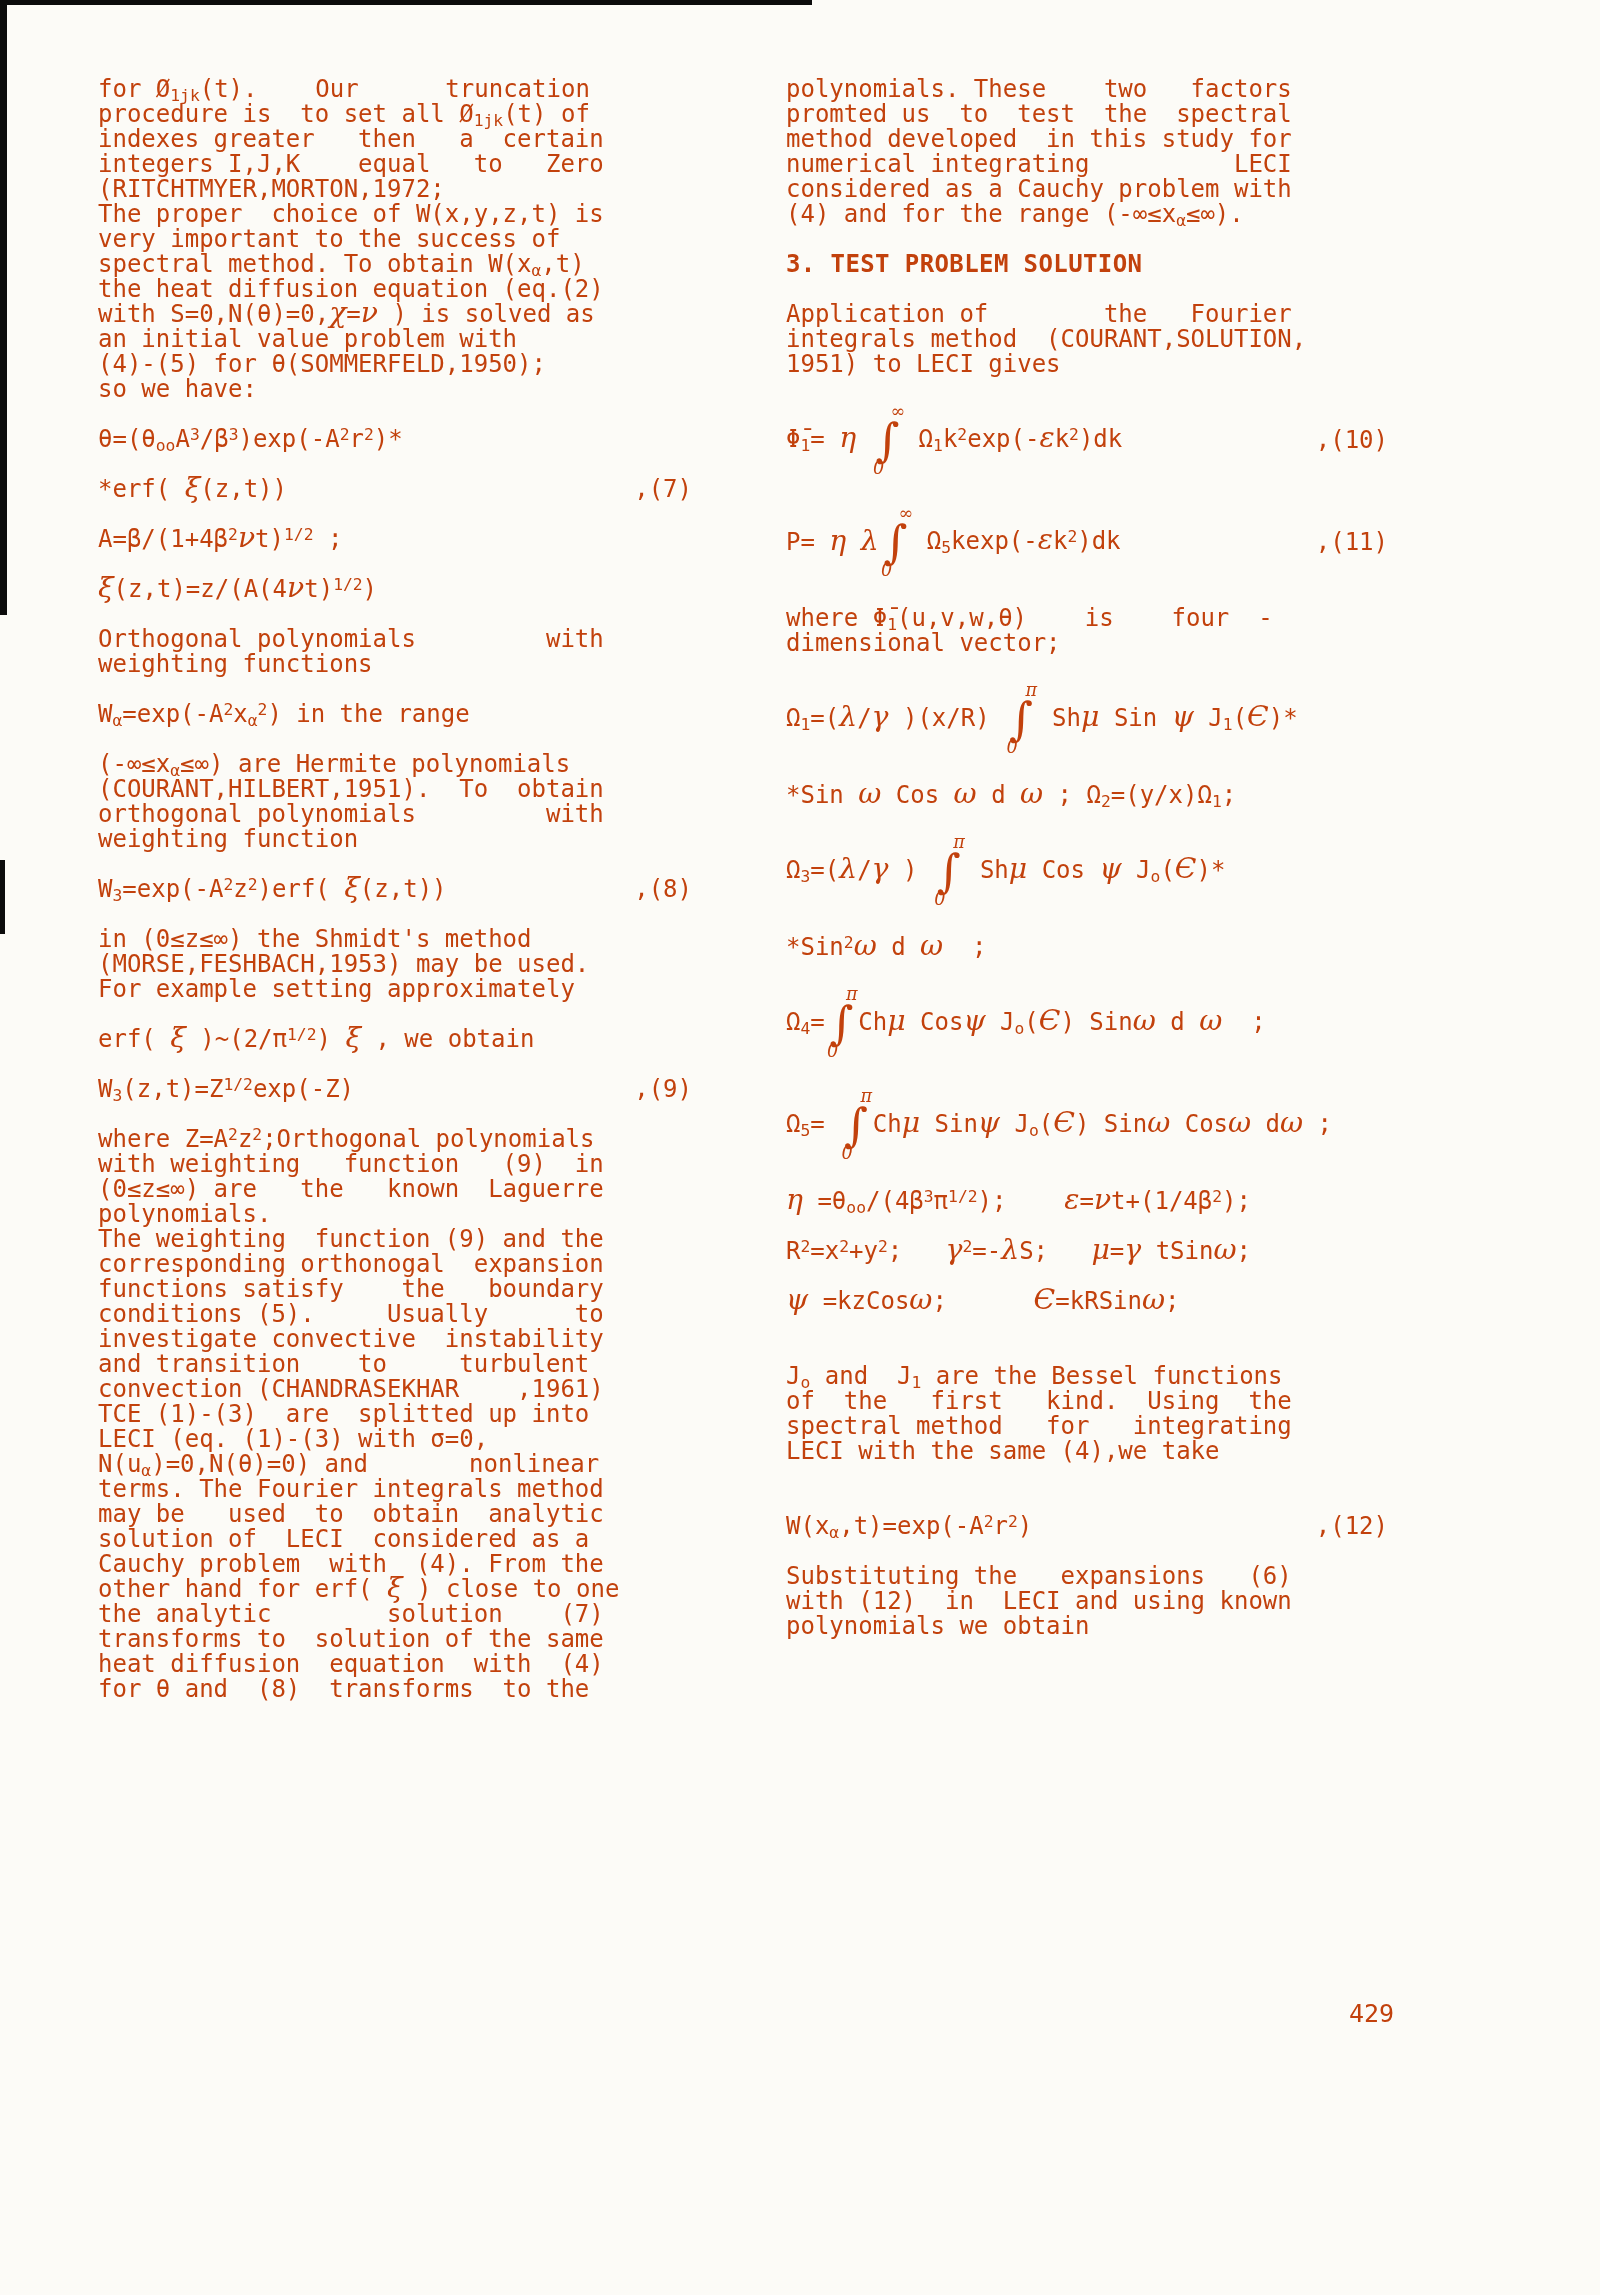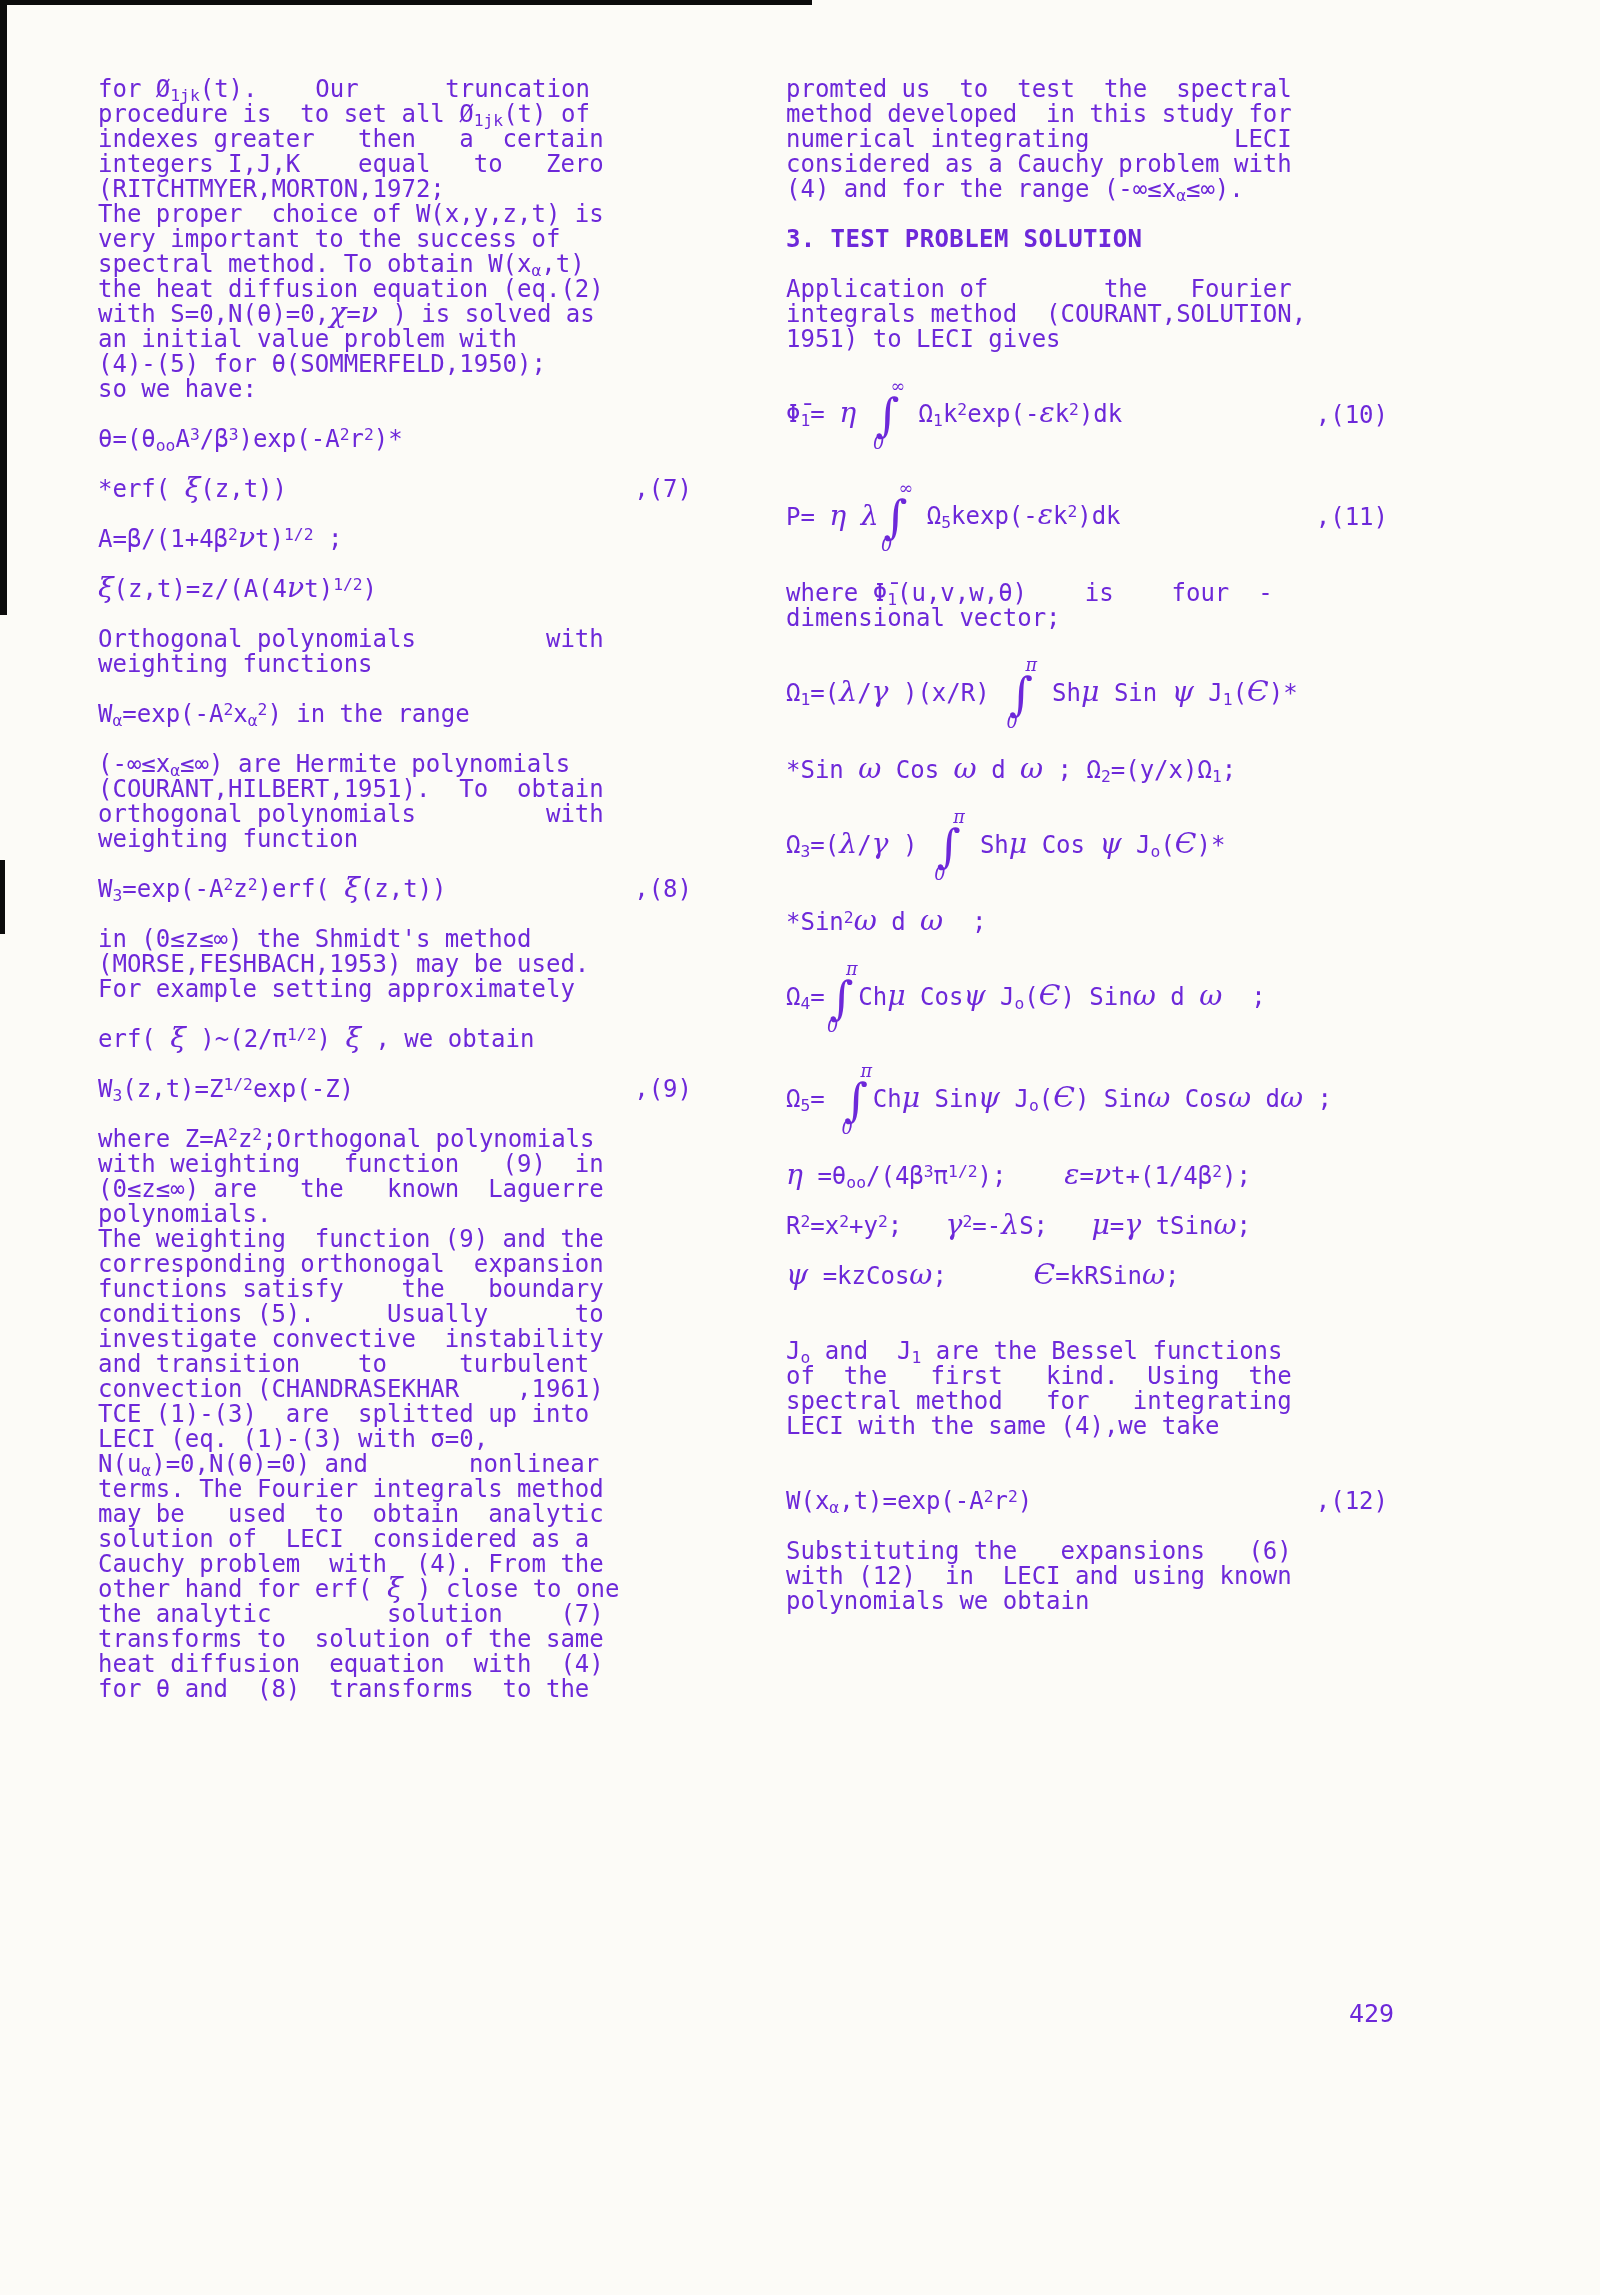--- a/index.html
+++ b/index.html
@@ -2,21 +2,21 @@
 <html style="font-size:12.8px"><head>
 <meta charset="utf-8">
 <style>
   * { margin:0; padding:0; box-sizing:border-box; }
   html,body { width:1601px; height:2295px; }
   body { background:#efede8; }
   .page {
     position:relative; width:1601px; height:2295px;
     background:#fcfbf7;
     font-family:"DejaVu Sans Mono", monospace;
-    font-size:24px; color:#6d28d9;
+    font-size:24px; color:#c2410c;
     overflow:hidden;
   }
   .artifact { position:absolute; background:#0c0c0c; }
   .art-top   { left:0; top:0; width:812px; height:4.8px; }
   .art-left  { left:0; top:0; width:7.2px; height:615px; }
   .art-left2 { left:0; top:860px; width:4.8px; height:74px; }
 
   .col { position:absolute; top:77px; }
   #col-left  { left:98px; width:594px; }
   #col-right { left:786px; width:602px; }
@@ -224,20 +224,23 @@
       </div>
       <div class="line">
         <span class="txt">heat diffusion  equation  with  (4)</span>
       </div>
       <div class="line">
         <span class="txt">for θ and  (8)  transforms  to the</span>
       </div>
     </div>
   <div class="col" id="col-right">
       <div class="line">
+        <span class="txt">polynomials. These    two   factors</span>
+      </div>
+      <div class="line">
         <span class="txt">promted us  to  test  the  spectral</span>
       </div>
       <div class="line">
         <span class="txt">method developed  in this study for</span>
       </div>
       <div class="line">
         <span class="txt">numerical integrating          LECI</span>
       </div>
       <div class="line">
         <span class="txt">considered as a Cauchy problem with</span>

